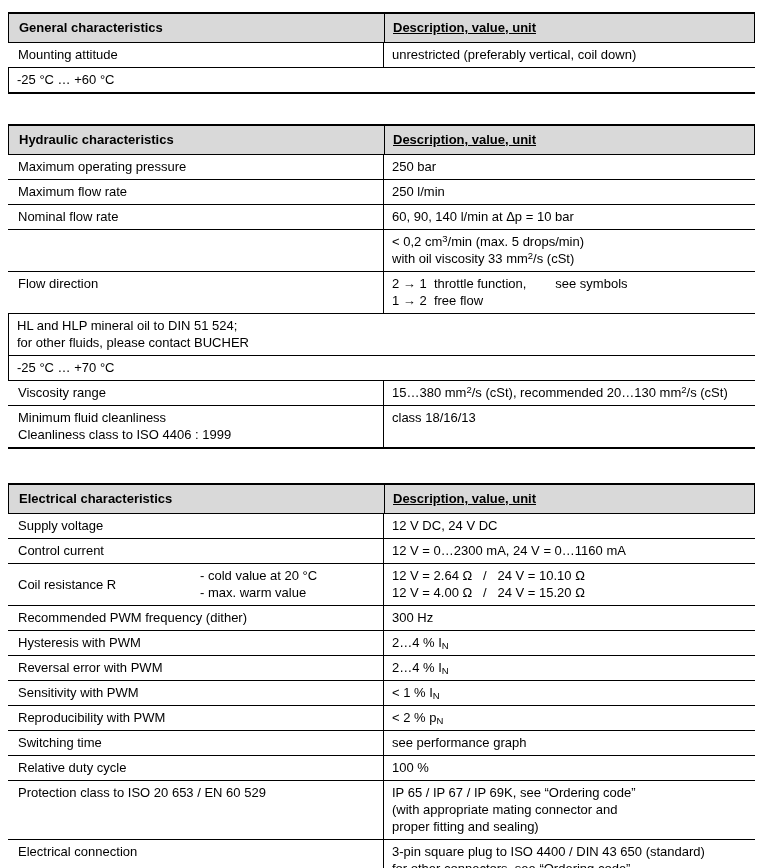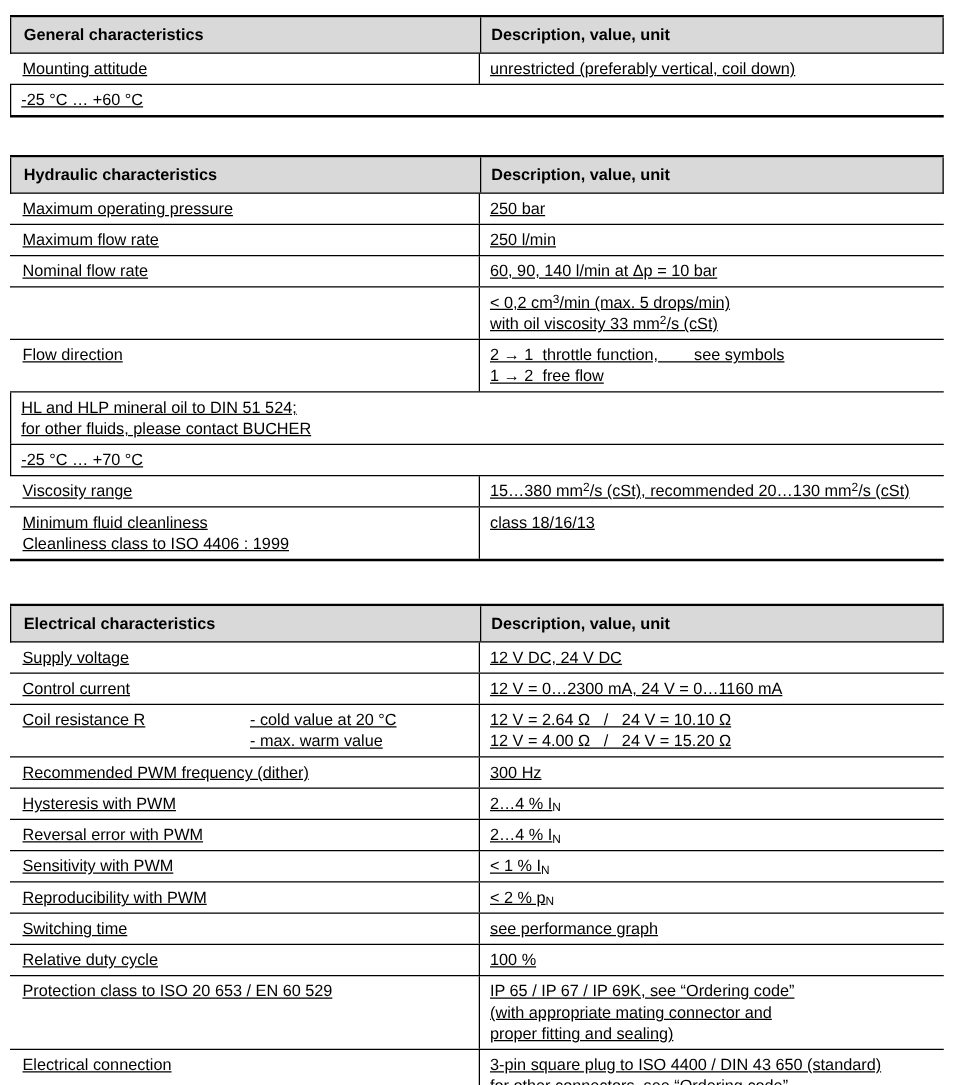--- a/index.html
+++ b/index.html
@@ -27,44 +27,43 @@
 
   .thead {
     display: flex;
     background: #d9d9d9;
     border-bottom: 1px solid #000;
     border-left: 1px solid #000;
     border-right: 1px solid #000;
     font-weight: bold;
   }
   .thead .c1 { padding: 5px 8px 6px 10px; }
-  .thead .c2 { padding: 5px 16px 6px 8px; }
+  .thead .c2 { padding: 5px 16px 6px 8px; text-decoration: underline; }
 
   .row {
     display: flex;
     border-bottom: 1px solid #000;
-    text-decoration: underline;
   }
   .row:last-child { border-bottom: 0; }
 
   .c1 {
     width: 375px;
     flex-shrink: 0;
     padding: 3px 8px 4px 10px;
     line-height: 17px;
     white-space: pre-wrap;
   }
   .c2 {
     flex: 1;
     border-left: 1px solid #000;
     padding: 3px 8px 4px 8px;
     line-height: 17px;
     white-space: pre-wrap;
   }
-  .c1.haswrap { display: flex; white-space: normal; }
+  .c1.haswrap { display: flex; white-space: normal; align-items: center; }
   .lbl-main { width: 182px; flex-shrink: 0; white-space: pre-wrap; }
   .sub-lbl { white-space: pre-wrap; }
 
   sup, sub { font-size: 9.5px; line-height: 0; }
   sup { vertical-align: 4px; }
   sub { vertical-align: -2px; }
 </style>
 </head>
 <body>
 

